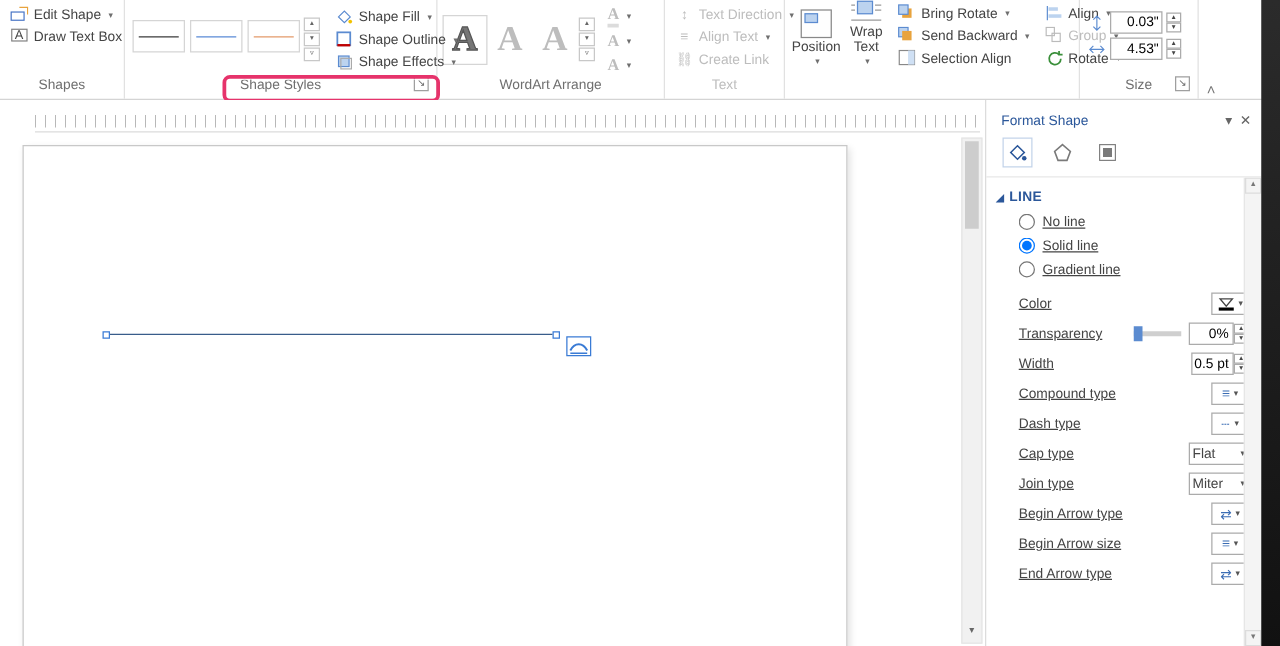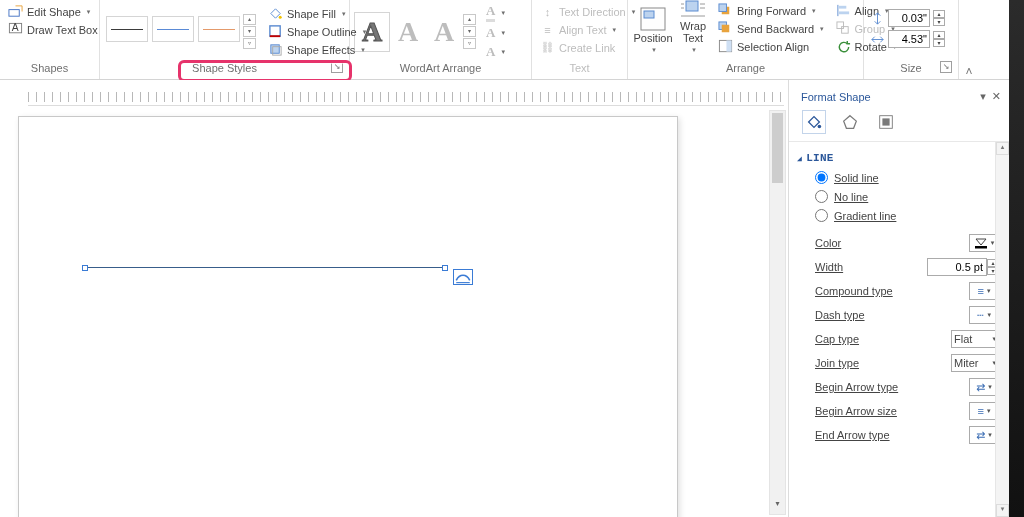--- a/index.html
+++ b/index.html
@@ -58,27 +58,27 @@
   
   .pane { position:absolute; top:80px; right:15px; bottom:0; width:221px; background:#fff; border-left:1px solid #dcdcdc; display:flex; flex-direction:column; }
   .pane-hd { display:flex; align-items:center; padding:10px 8px 4px 12px; color:#2b579a; font-size:17px; }
   .pane-hd .sp { flex:1; }
   .pane-hd .ctl { font-size:11px; color:#666; cursor:pointer; margin-left:6px; }
   .pane-tabs { display:flex; gap:14px; padding:4px 0 8px 14px; border-bottom:1px solid #e8e8e8; }
   .ptab { width:22px; height:22px; display:flex; align-items:center; justify-content:center; cursor:pointer; }
   .ptab svg { width:18px; height:18px; }
   .ptab.active { outline:1px solid #c3d4ea; }
   .pane-body { flex:1; overflow:auto; padding:6px 4px 6px 6px; position:relative; }
-  .sect-hd { color:#2b579a; font-weight:600; font-size:11px; padding:4px 2px; cursor:pointer; letter-spacing:.3px;font-family:Liberation Mono, monospace;}
+  .sect-hd { color:#2b579a; font-weight:600; font-size:11px; padding:4px 2px; cursor:pointer; letter-spacing:.3px;}
   .sect-hd::before { content:"◢"; font-size:8px; margin-right:4px; transform:rotate(0); display:inline-block; }
   .radio-row, .prop-row { display:flex; align-items:center; padding:3px 2px 3px 20px; gap:6px; }
   .prop-row { justify-content:space-between; padding-left:20px; padding-right:6px; }
   .prop-row label { color:#444; }
   .und { text-decoration:underline; }
-  .pinput { width:60px; height:18px; border:1px solid #ababab; font-size:11px; text-align:right; padding-right:3px; }
+  .pinput { width:34px; height:18px; border:1px solid #ababab; font-size:11px; text-align:right; padding-right:3px; }
   .pcolor { width:30px; height:18px; border:1px solid #ababab; display:flex; align-items:center; justify-content:center; cursor:pointer; }
   .tri { font-size:7px; margin-left:3px; color:#555; }
   .pselect { width:48px; height:18px; border:1px solid #ababab; font-size:11px; padding:0 2px; display:flex; align-items:center; justify-content:space-between; cursor:pointer; }
   .picon  { width:30px; height:18px; border:1px solid #ababab; font-size:10px; display:flex; align-items:center; justify-content:center; color:#3b6db4; cursor:pointer;}
   .picon .tri { color:#555; }
   .slider { flex:1; height:4px; background:#cfcfcf; position:relative; margin:0 6px 0 4px; }
   .slider .knob { position:absolute; left:0; top:-4px; width:7px; height:12px; background:#5b8bd0; }
   .pane-sb { position:absolute; right:0; top:0; bottom:0; width:14px; background:#f4f4f4; border-left:1px solid #e6e6e6;}
   .pane-sb .a { position:absolute; left:0; right:0; height:13px; text-align:center; font-size:7px; color:#777; border:1px solid #dcdcdc;}
 </style>
@@ -244,21 +244,21 @@
         <span>Wrap Text</span>
       </div>
       <div class="vstack" style="margin-left:2px">
         <div class="ritem dd">
           <span class="ico">
               <svg viewBox="0 0 16 16">
                 <rect x="4" y="4" width="8" height="8" fill="#e8a33d"></rect>
                 <rect x="1" y="1" width="8" height="8" fill="#bcd3ef" stroke="#5b8bd0"></rect>
               </svg>
             </span>
-          <span>Bring Forward</span>
+          <span>Bring Rotate</span>
         </div>
         <div class="ritem dd">
           <span class="ico">
               <svg viewBox="0 0 16 16">
                 <rect x="1" y="1" width="8" height="8" fill="#bcd3ef" stroke="#5b8bd0"></rect>
                 <rect x="4" y="4" width="8" height="8" fill="#e8a33d"></rect>
               </svg>
             </span>
           <span>Send Backward</span>
         </div>
@@ -296,21 +296,20 @@
           <span class="ico">
               <svg viewBox="0 0 16 16">
                 <path d="M12 5a5 5 0 1 0 1.5 3.5" fill="none" stroke="#3a8f3a" stroke-width="1.5"></path>
                 <path d="M12 2v3h3" fill="none" stroke="#3a8f3a" stroke-width="1.5"></path>
               </svg>
             </span>
           <span>Rotate</span>
         </div>
       </div>
     </div>
-    <div class="rg-label">Arrange</div>
   </div>
 
   <div class="rg" style="width:95px">
     <div class="rg-body">
         <div class="vstack" style="padding:6px 2px 0">
       <div class="sizebox">
         <span class="ico">
               <svg viewBox="0 0 16 16">
                 <path d="M8 2v12M5 5l3-3 3 3M5 11l3 3 3-3" fill="none" stroke="#5b8bd0"></path>
               </svg>
@@ -390,45 +389,58 @@
       <svg viewBox="0 0 20 20">
           <rect x="3" y="3" width="14" height="14" fill="none" stroke="#7a7a7a"></rect>
           <rect x="6" y="6" width="8" height="8" fill="#7a7a7a"></rect>
         </svg>
     </div>
   </div>
   <div class="pane-body">
     <div class="sect-hd">LINE</div>
 
     <div class="radio-row">
+      <input type="radio" name="ln" style=""> 
+        <label class="und">No line</label>
+    </div>
+    <div class="radio-row">
       <input type="radio" name="ln" checked="" style=""> 
         <label class="und">Solid line</label>
-    </div>
-    <div class="radio-row">
-      <input type="radio" name="ln" style=""> 
-        <label class="und">No line</label>
     </div>
     <div class="radio-row">
       <input type="radio" name="ln" style=""> 
         <label class="und">Gradient line</label>
     </div>
 
     <div style="height:6px"></div>
 
     <div class="prop-row">
       <label class="und">Color</label>
       <div class="pcolor">
         <svg width="14" height="12" viewBox="0 0 14 12">
             <path d="M2 2 12 2 7 8Z" fill="none" stroke="#444"></path>
             <rect x="1" y="9" width="12" height="2.5" fill="#000"></rect>
           </svg>
           <span class="tri">▾</span>
       </div>
     </div>
     <div class="prop-row">
+      <label class="und">Transparency</label>
+      <div style="display:flex;align-items:center;width:96px">
+        <div class="slider">
+            <div class="knob"></div>
+          </div>
+        <input class="pinput" style="width: 36px;" value="0%">
+        <span class="spin">
+            <span>▴</span>
+            <span>▾</span>
+          </span>
+      </div>
+    </div>
+    <div class="prop-row">
       <label class="und">Width</label>
       <div style="display:flex;align-items:center">
         <input class="pinput" value="0.5 pt" style="">
         <span class="spin">
             <span>▴</span>
             <span>▾</span>
           </span>
       </div>
     </div>
     <div class="prop-row">

